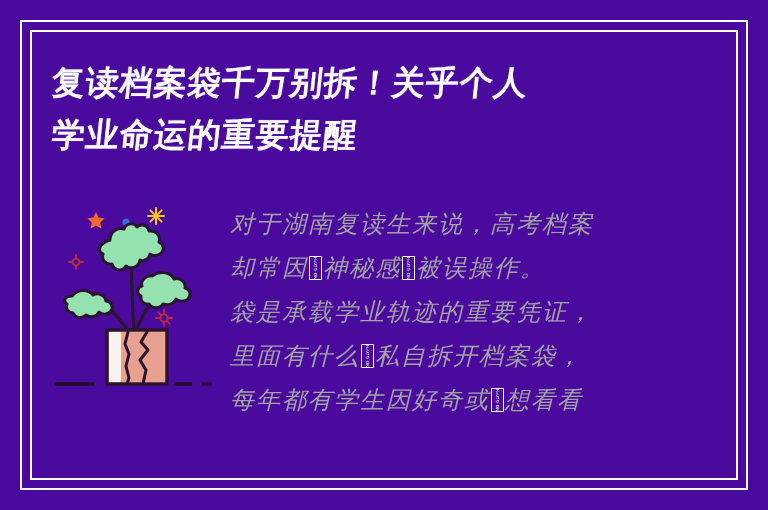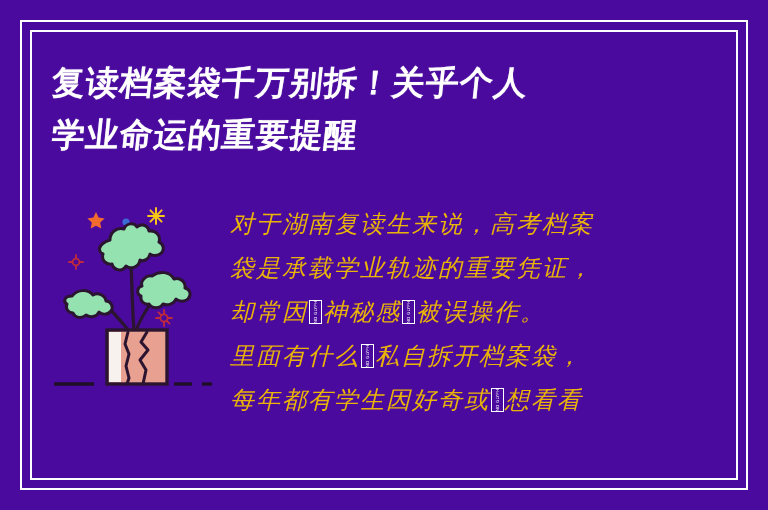--- a/index.html
+++ b/index.html
@@ -76,21 +76,21 @@
   .illustration svg{ display:block; width:100%; height:100%; }
 
   
   .body-copy{
     flex:1 1 auto;
     padding-left:10px;
     padding-top:6px;
   }
   .body-line{
     display:block;
-    color:#eab308;
+    color:#a3a3a3;
     font-family:"DejaVu Serif", serif;
     font-size:24px;
     font-style:italic;
     line-height:44px;
     letter-spacing:2px;
     white-space:nowrap;
   }
 
   
   .tofu{
@@ -191,20 +191,20 @@
         <g stroke="#1E0F26" stroke-width="3.4" stroke-linecap="butt">
           <line x1="2" y1="184" x2="42" y2="184"></line>
           <line x1="122" y1="184" x2="140" y2="184"></line>
           <line x1="150" y1="184" x2="160" y2="184"></line>
         </g>
       </svg>
     </div>
 
     <div class="body-copy">
       <span class="body-line">对于湖南复读生来说，高考档案</span>
+      <span class="body-line"><span>却常因</span><i class="tofu"></i><span>神秘感</span><i class="tofu"></i><span>被误操作。</span></span>
       <span class="body-line">袋是承载学业轨迹的重要凭证，</span>
-      <span class="body-line"><span>却常因</span><i class="tofu"></i><span>神秘感</span><i class="tofu"></i><span>被误操作。</span></span>
       <span class="body-line"><span>里面有什么</span><i class="tofu"></i><span>私自拆开档案袋，</span></span>
       <span class="body-line"><span>每年都有学生因好奇或</span><i class="tofu"></i><span>想看看</span></span>
     </div>
 
   </div>
 </div>
 
 </body></html>

